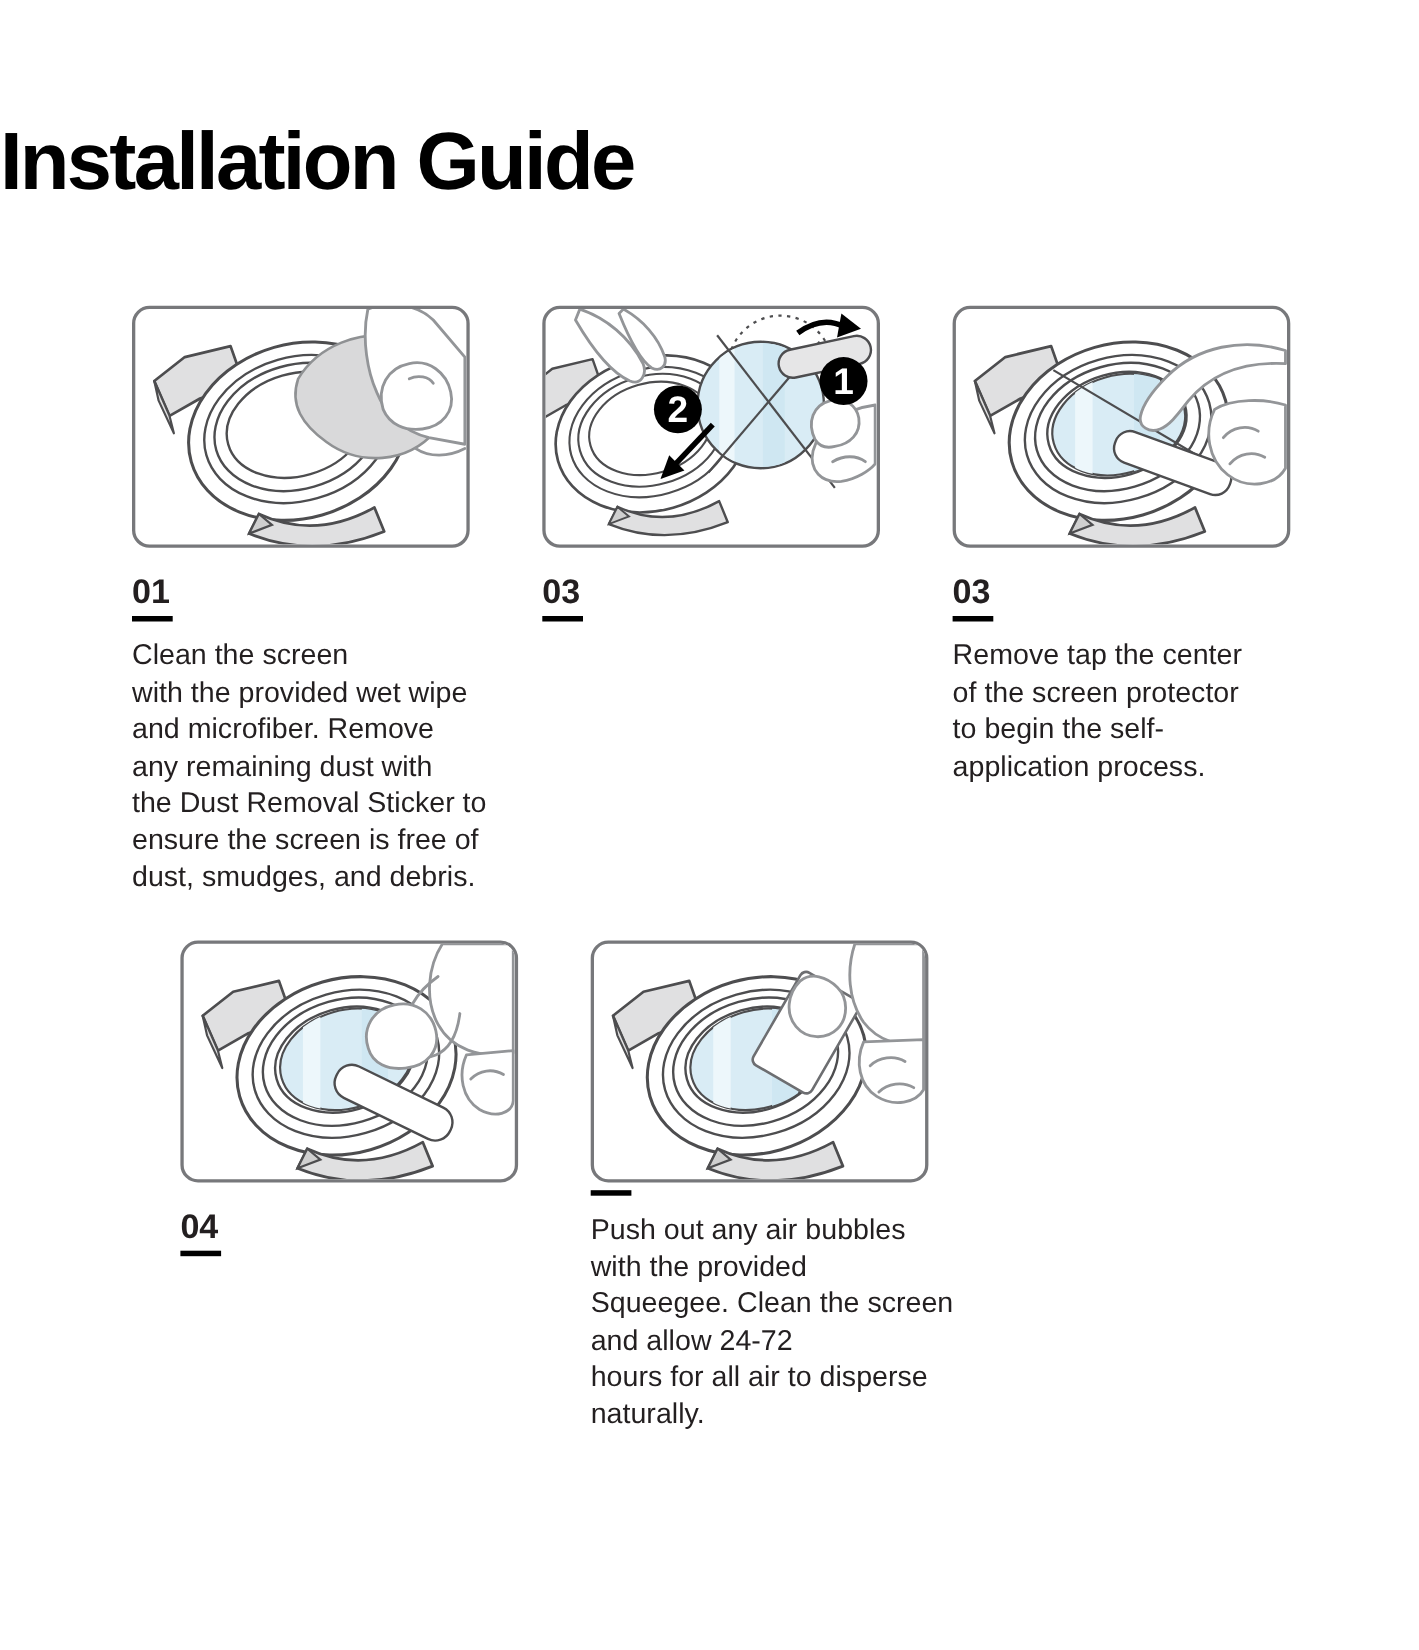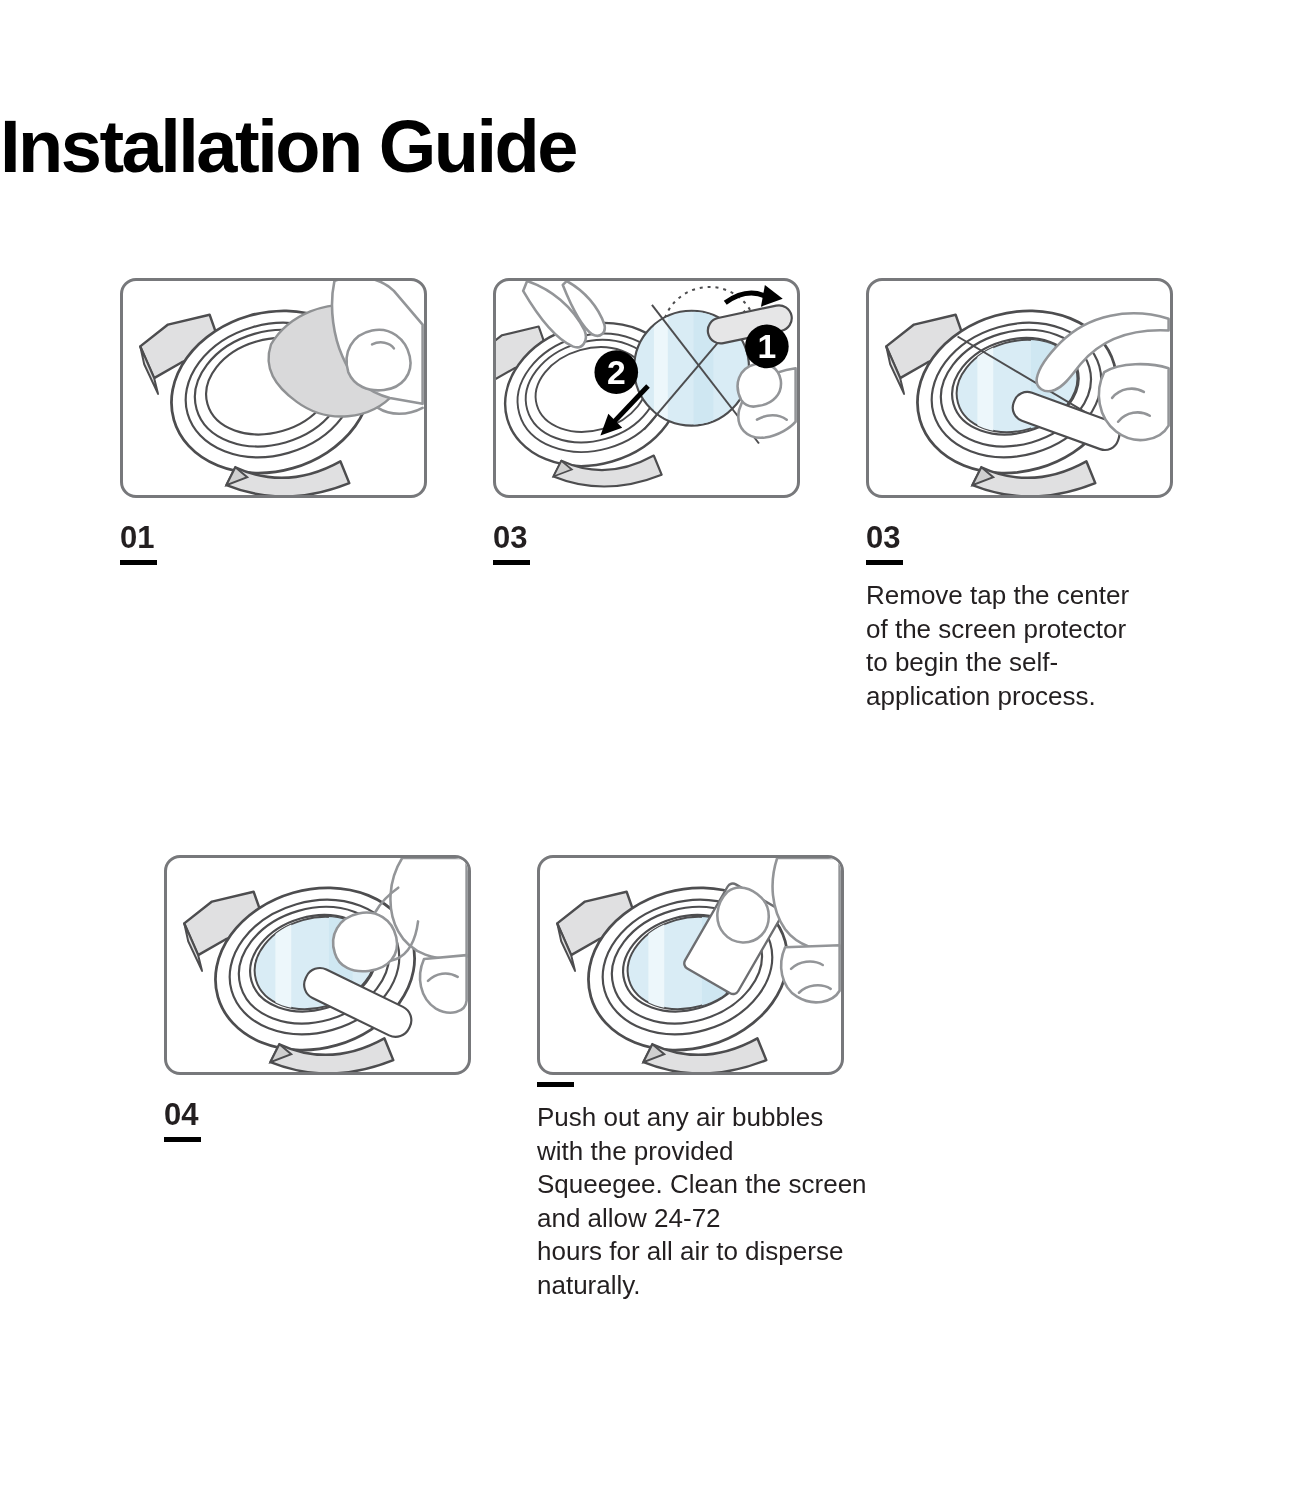--- a/index.html
+++ b/index.html
@@ -73,20 +73,27 @@
           <g fill="#ffffff" stroke="#939598" stroke-width="2.6" stroke-linejoin="round" stroke-linecap="round">
             <path d="M212 0 C232 -8 258 -4 272 10 L301 44 L301 124 L268 118 C244 112 228 96 220 76 C212 58 206 28 212 0 Z"></path>
             <path d="M226 92 C220 72 230 54 250 50 C268 46 284 58 288 76 C292 94 280 108 262 110 C246 112 232 106 226 92 Z"></path>
             <path d="M250 64 C258 60 268 62 272 68" fill="none"></path>
             <path d="M301 128 C286 136 268 136 256 128" fill="none"></path>
           </g>
         </svg>
       </div>
       <div class="step-number">01</div>
       <div class="step-underline"></div>
+      <p class="step-text">Clean the screen
+with the provided wet wipe
+and microfiber. Remove
+any remaining dust with
+the Dust Removal Sticker to
+ensure the screen is free of
+dust, smudges, and debris.</p>
     </section>
 
     <section class="step">
       <div class="panel">
         <svg viewBox="0 0 301 216">
           <g transform="translate(-34,16) scale(0.88)">
               <use href="#watch-base"></use>
             </g>
 
           <g fill="#ffffff" stroke="#939598" stroke-width="2.6" stroke-linejoin="round" stroke-linecap="round">

